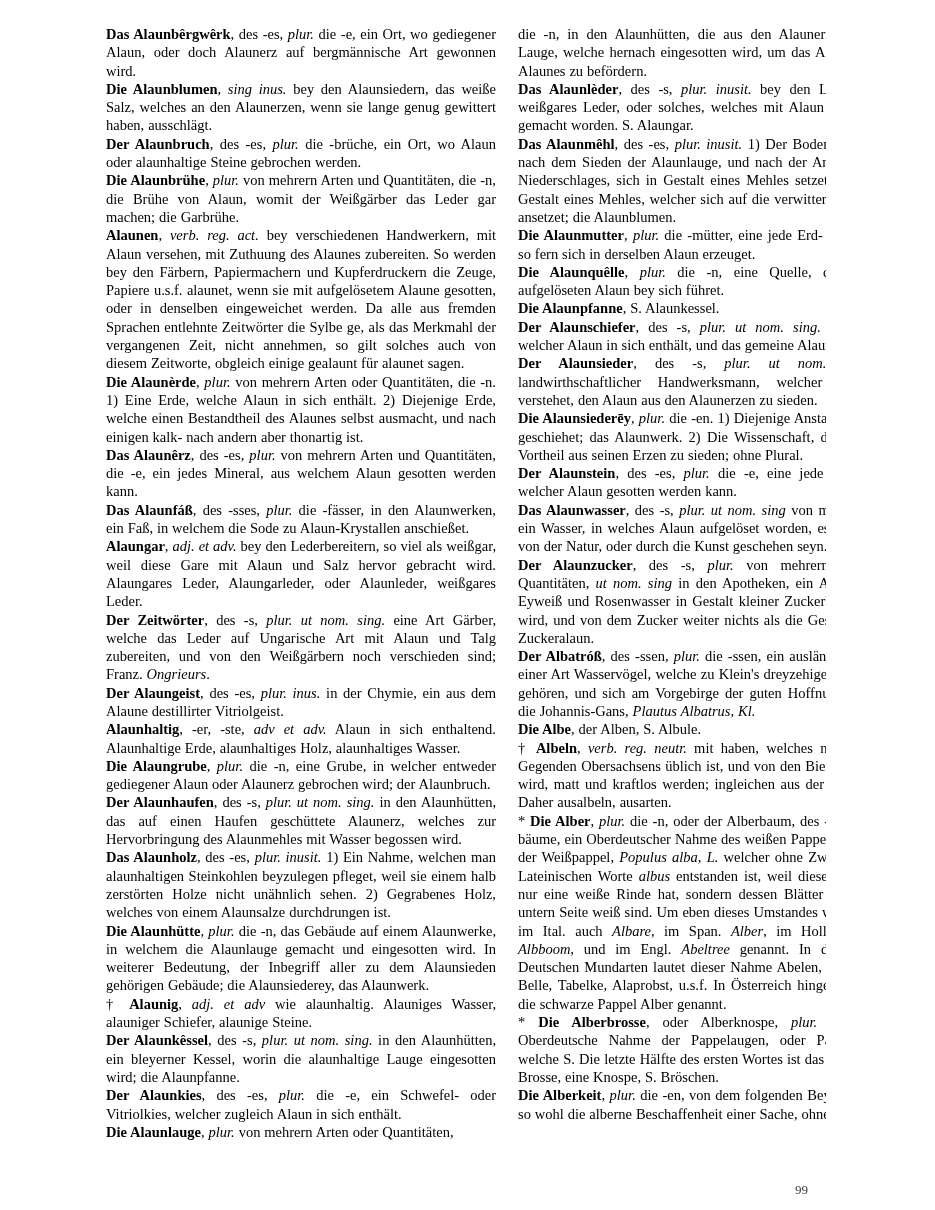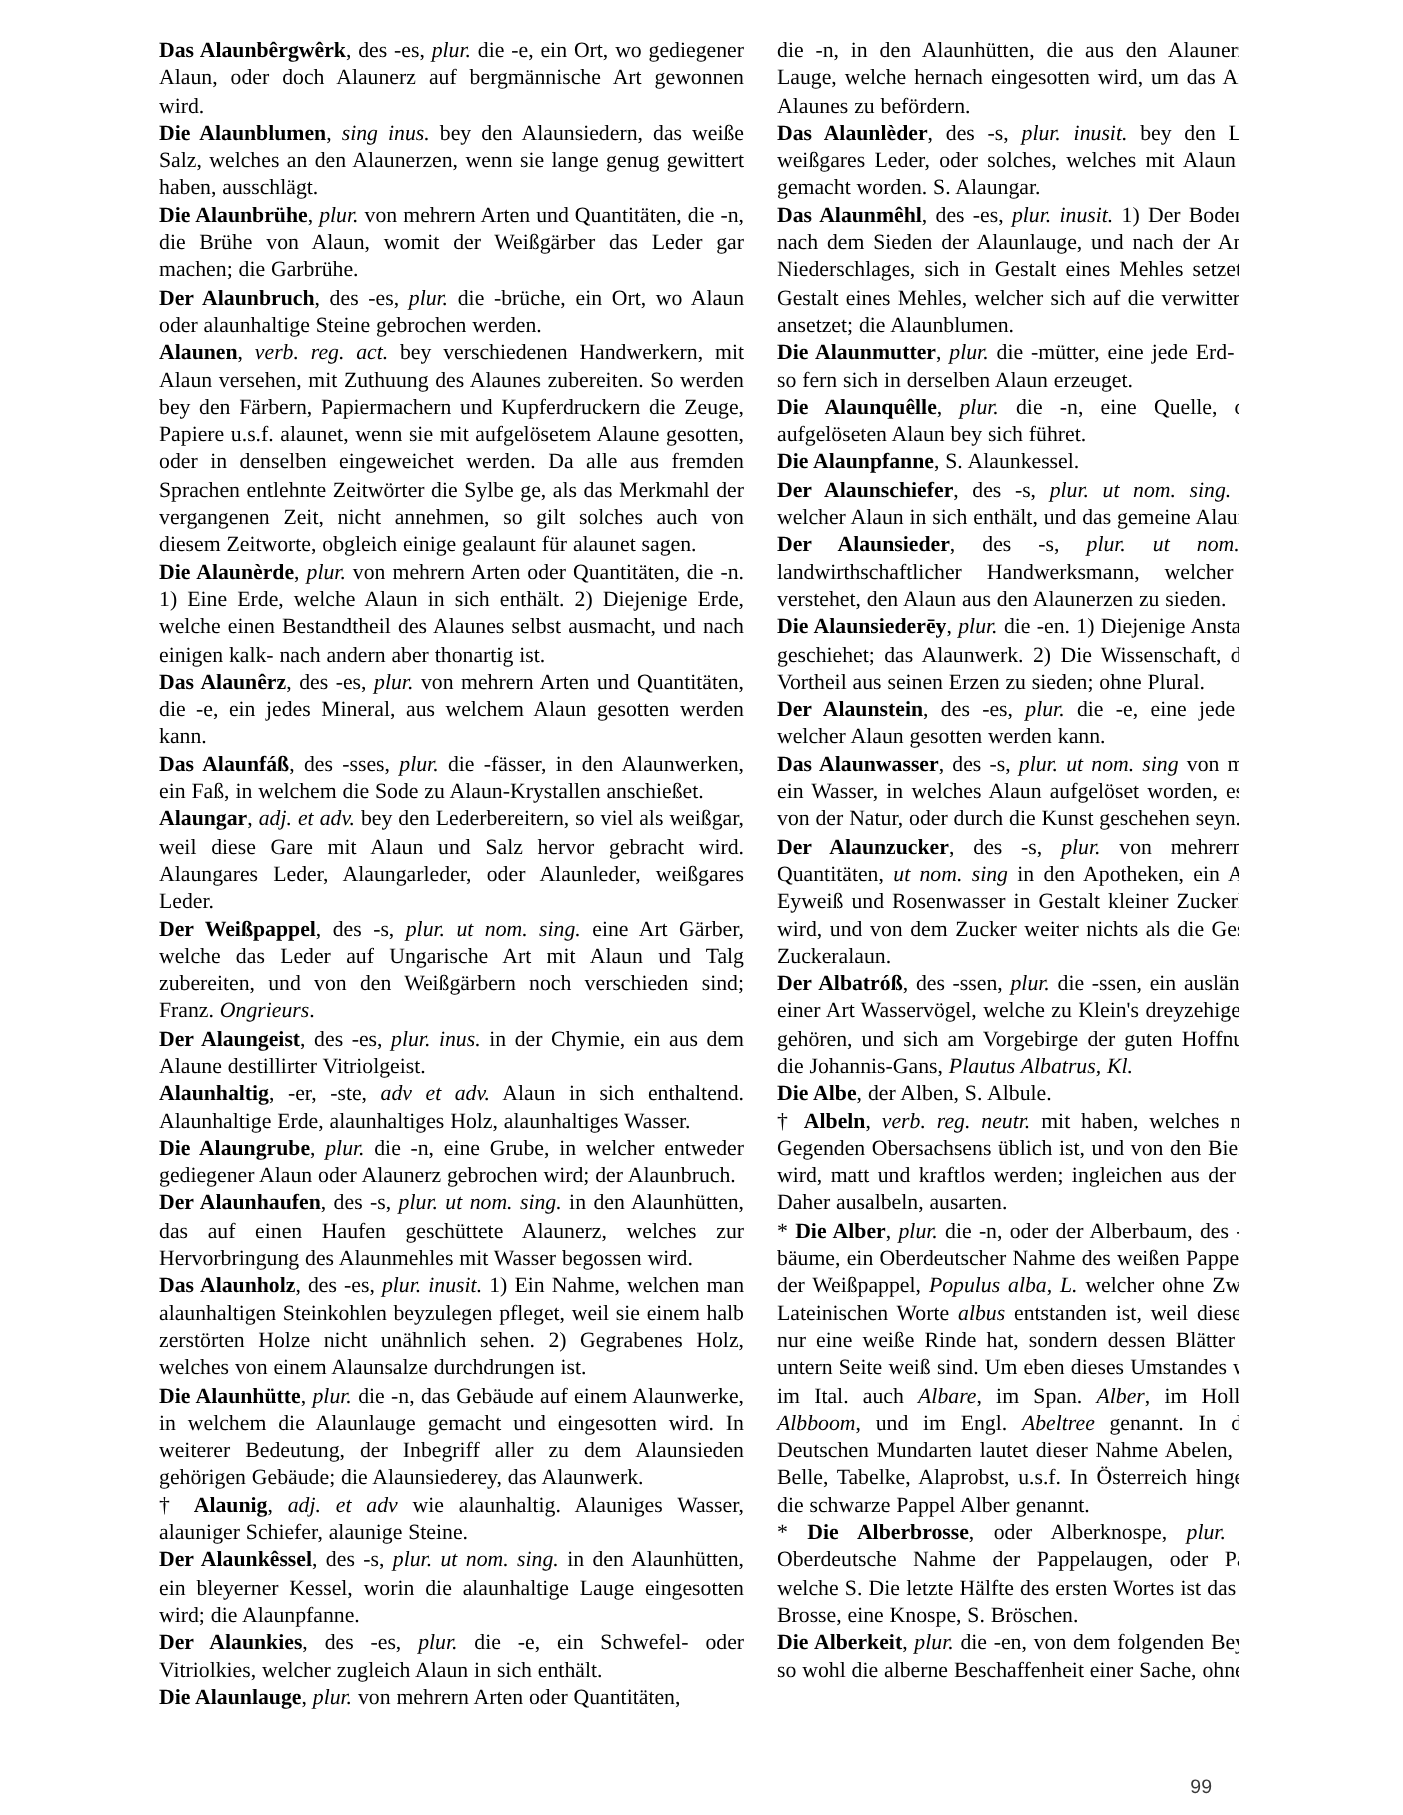--- a/index.html
+++ b/index.html
@@ -25,41 +25,41 @@
     line-height:18.3px;
     hyphens:auto;
     -webkit-hyphens:auto;
     word-spacing:0.02em;
   }
   .b { font-weight:bold; }
   .i { font-style:italic; }
   .pageno {
     position:absolute;
     right:18px; bottom:12px;
-    font-family:Liberation Sans, sans-serif;
+    font-family:Liberation Serif, serif;
     font-size:13px;
     color:#3a3a3a;
   }
 </style>
 </head>
 <body>
 
 <div class="page">
   <div class="columns">
     <div class="col" id="col-left">
         <p class="entry" lang="de"><span class="b">Das Alaunbêrgwêrk</span><span>, des -es, </span><span class="i">plur.</span><span> die -e, ein Ort, wo gediegener Alaun, oder doch Alaunerz auf bergmännische Art gewonnen wird.</span></p>
         <p class="entry" lang="de"><span class="b">Die Alaunblumen</span><span>, </span><span class="i">sing inus.</span><span> bey den Alaunsiedern, das weiße Salz, welches an den Alaunerzen, wenn sie lange genug gewittert haben, ausschlägt.</span></p>
+        <p class="entry" lang="de"><span class="b">Der Alaunbruch</span><span>, des -es, </span><span class="i">plur.</span><span> die -brüche, ein Ort, wo Alaun oder alaunhaltige Steine gebrochen werden.</span></p>
         <p class="entry" lang="de"><span class="b">Die Alaunbrühe</span><span>, </span><span class="i">plur.</span><span> von mehrern Arten und Quantitäten, die -n, die Brühe von Alaun, womit der Weißgärber das Leder gar machen; die Garbrühe.</span></p>
-        <p class="entry" lang="de"><span class="b">Der Alaunbruch</span><span>, des -es, </span><span class="i">plur.</span><span> die -brüche, ein Ort, wo Alaun oder alaunhaltige Steine gebrochen werden.</span></p>
         <p class="entry" lang="de"><span class="b">Alaunen</span><span>, </span><span class="i">verb. reg. act.</span><span> bey verschiedenen Handwerkern, mit Alaun versehen, mit Zuthuung des Alaunes zubereiten. So werden bey den Färbern, Papiermachern und Kupferdruckern die Zeuge, Papiere u.s.f. alaunet, wenn sie mit aufgelösetem Alaune gesotten, oder in denselben eingeweichet werden. Da alle aus fremden Sprachen entlehnte Zeitwörter die Sylbe ge, als das Merkmahl der vergangenen Zeit, nicht annehmen, so gilt solches auch von diesem Zeitworte, obgleich einige gealaunt für alaunet sagen.</span></p>
         <p class="entry" lang="de"><span class="b">Die Alaunèrde</span><span>, </span><span class="i">plur.</span><span> von mehrern Arten oder Quantitäten, die -n. 1) Eine Erde, welche Alaun in sich enthält. 2) Diejenige Erde, welche einen Bestandtheil des Alaunes selbst ausmacht, und nach einigen kalk- nach andern aber thonartig ist.</span></p>
         <p class="entry" lang="de"><span class="b">Das Alaunêrz</span><span>, des -es, </span><span class="i">plur.</span><span> von mehrern Arten und Quantitäten, die -e, ein jedes Mineral, aus welchem Alaun gesotten werden kann.</span></p>
         <p class="entry" lang="de"><span class="b">Das Alaunfáß</span><span>, des -sses, </span><span class="i">plur.</span><span> die -fässer, in den Alaunwerken, ein Faß, in welchem die Sode zu Alaun-Krystallen anschießet.</span></p>
         <p class="entry" lang="de"><span class="b">Alaungar</span><span>, </span><span class="i">adj. et adv.</span><span> bey den Lederbereitern, so viel als weißgar, weil diese Gare mit Alaun und Salz hervor gebracht wird. Alaungares Leder, Alaungarleder, oder Alaunleder, weißgares Leder.</span></p>
-        <p class="entry" lang="de"><span class="b">Der Weißpappel</span><span>, des -s, </span><span class="i">plur. ut nom. sing.</span><span> eine Art Gärber, welche das Leder auf Ungarische Art mit Alaun und Talg zubereiten, und von den Weißgärbern noch verschieden sind; Franz. </span><span class="i">Ongrieurs</span><span>.</span></p>
+        <p class="entry" lang="de"><span class="b">Der Zeitwörter</span><span>, des -s, </span><span class="i">plur. ut nom. sing.</span><span> eine Art Gärber, welche das Leder auf Ungarische Art mit Alaun und Talg zubereiten, und von den Weißgärbern noch verschieden sind; Franz. </span><span class="i">Ongrieurs</span><span>.</span></p>
         <p class="entry" lang="de"><span class="b">Der Alaungeist</span><span>, des -es, </span><span class="i">plur. inus.</span><span> in der Chymie, ein aus dem Alaune destillirter Vitriolgeist.</span></p>
         <p class="entry" lang="de"><span class="b">Alaunhaltig</span><span>, -er, -ste, </span><span class="i">adv et adv.</span><span> Alaun in sich enthaltend. Alaunhaltige Erde, alaunhaltiges Holz, alaunhaltiges Wasser.</span></p>
         <p class="entry" lang="de"><span class="b">Die Alaungrube</span><span>, </span><span class="i">plur.</span><span> die -n, eine Grube, in welcher entweder gediegener Alaun oder Alaunerz gebrochen wird; der Alaunbruch.</span></p>
         <p class="entry" lang="de"><span class="b">Der Alaunhaufen</span><span>, des -s, </span><span class="i">plur. ut nom. sing.</span><span> in den Alaunhütten, das auf einen Haufen geschüttete Alaunerz, welches zur Hervorbringung des Alaunmehles mit Wasser begossen wird.</span></p>
         <p class="entry" lang="de"><span class="b">Das Alaunholz</span><span>, des -es, </span><span class="i">plur. inusit.</span><span> 1) Ein Nahme, welchen man alaunhaltigen Steinkohlen beyzulegen pfleget, weil sie einem halb zerstörten Holze nicht unähnlich sehen. 2) Gegrabenes Holz, welches von einem Alaunsalze durchdrungen ist.</span></p>
         <p class="entry" lang="de"><span class="b">Die Alaunhütte</span><span>, </span><span class="i">plur.</span><span> die -n, das Gebäude auf einem Alaunwerke, in welchem die Alaunlauge gemacht und eingesotten wird. In weiterer Bedeutung, der Inbegriff aller zu dem Alaunsieden gehörigen Gebäude; die Alaunsiederey, das Alaunwerk.</span></p>
         <p class="entry" lang="de"><span>† </span><span class="b">Alaunig</span><span>, </span><span class="i">adj. et adv</span><span> wie alaunhaltig. Alauniges Wasser, alauniger Schiefer, alaunige Steine.</span></p>
         <p class="entry" lang="de"><span class="b">Der Alaunkêssel</span><span>, des -s, </span><span class="i">plur. ut nom. sing.</span><span> in den Alaunhütten, ein bleyerner Kessel, worin die alaunhaltige Lauge eingesotten wird; die Alaunpfanne.</span></p>
         <p class="entry" lang="de"><span class="b">Der Alaunkies</span><span>, des -es, </span><span class="i">plur.</span><span> die -e, ein Schwefel- oder Vitriolkies, welcher zugleich Alaun in sich enthält.</span></p>
         <p class="entry" lang="de"><span class="b">Die Alaunlauge</span><span>, </span><span class="i">plur.</span><span> von mehrern Arten oder Quantitäten,</span></p>

